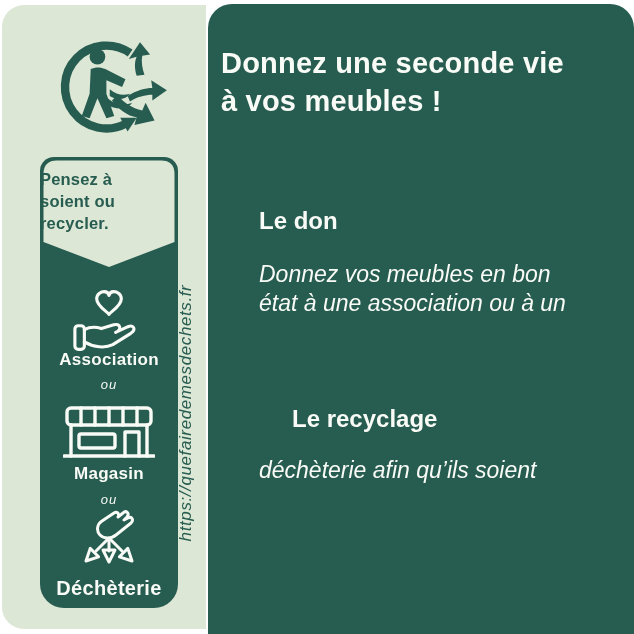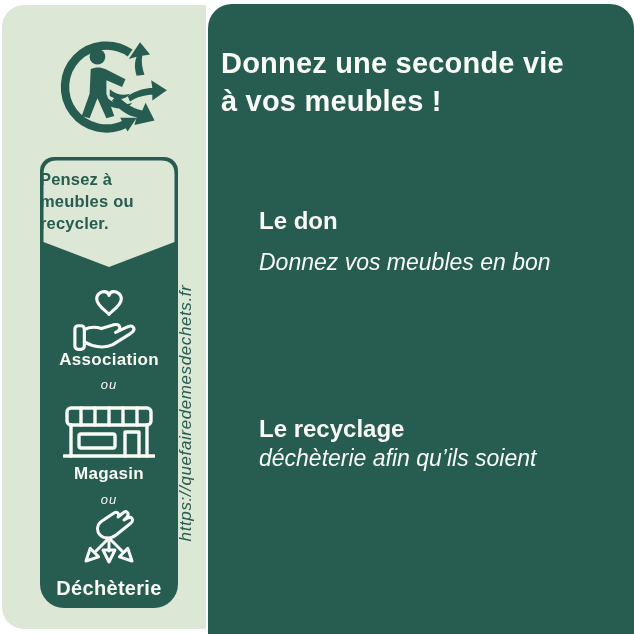--- a/index.html
+++ b/index.html
@@ -35,23 +35,23 @@
 
   
   .url{position:absolute;left:38px;top:396px;width:300px;height:24px;
     transform:rotate(-90deg);text-align:center;color:var(--dark-green);
     font-style:italic;font-size:17px;letter-spacing:.6px;white-space:nowrap;}
 
   
   .title{position:absolute;top:40px;left:13px;width:100%;text-align:left;
     font-weight:bold;font-size:29px;line-height:38px;letter-spacing:.2px;}
   .section-heading{position:absolute;left:51px;font-weight:bold;font-size:24px;line-height:30px;}
-  .section-body{position:absolute;left:51px;font-style:italic;font-size:23px;line-height:29px;white-space:nowrap;}
+  .section-body{position:absolute;left:51px;font-style:italic;font-size:23px;line-height:29px;white-space:nowrap;margin-top:12px;}
   .h-don{top:202px;text-align:center;} .b-don{top:244px;}
-  .h-rec{top:410px;} .b-rec{top:440px;}
+  .h-rec{top:400px;margin-left:33px;} .b-rec{top:440px;}
 
   svg{display:block;}
 </style>
 </head>
 <body>
 
 <div class="canvas">
 
   <div class="light-card">
 
@@ -68,21 +68,21 @@
         <path d="M50,62 C56,70 64,76 72,77 L70,84 L88,80 L80,64 L77,71 C68,69 60,64 55,57 Z"></path>
       </g>
     </svg>
 
     <div class="column" style="left:38px;">
       <svg class="banner-shape" width="138" height="113" viewBox="0 0 138 113">
         <path d="M3.5,17 Q3.5,3.5 17,3.5 L121,3.5 Q134.5,3.5 134.5,17 L134.5,85 L69,110 L3.5,85 Z" fill="var(--light-green)"></path>
       </svg>
       <div class="banner-text">
         <div>Pensez à</div>
-        <div>meubles ou</div>
+        <div>soient ou</div>
         <div>recycler.</div>
       </div>
 
       <svg class="opt-icon" style="left:29px;top:128px;" width="80" height="72" viewBox="0 0 84 76" fill="none" stroke="var(--text-light)" stroke-width="3.3" stroke-linecap="round" stroke-linejoin="round">
         <path d="M42,31 C40,28 29,22 29,14.5 C29,9.5 33.5,7 37,7 C39.5,7 41.5,8.5 42,11 C42.5,8.5 44.5,7 47,7 C50.5,7 55,9.5 55,14.5 C55,22 44,28 42,31 Z"></path>
         <rect x="6" y="43" width="10" height="25" rx="3.5"></rect>
         <path d="M16,47 C22,44 28,44 34,46 L47,42 C54,40 56,47 49,50 L62,44 C68,41.5 71,47 65,51 L46,63 C38,67 26,66 16,60"></path>
       </svg>
       <div class="opt-label" style="top:192px;">Association</div>
 
@@ -117,20 +117,21 @@
 
   <div class="dark-panel">
     <div class="title">
       <div>Donnez une seconde vie</div>
       <div>à vos meubles !</div>
     </div>
 
     <div class="section-heading h-don">Le don</div>
     <div class="section-body b-don">
       <div>Donnez vos meubles en bon</div>
+      <div>état à une association ou à un</div>
     </div>
 
     <div class="section-heading h-rec">Le recyclage</div>
     <div class="section-body b-rec">
       <div>déchèterie afin qu’ils soient</div>
     </div>
   </div>
 
 </div>
 

